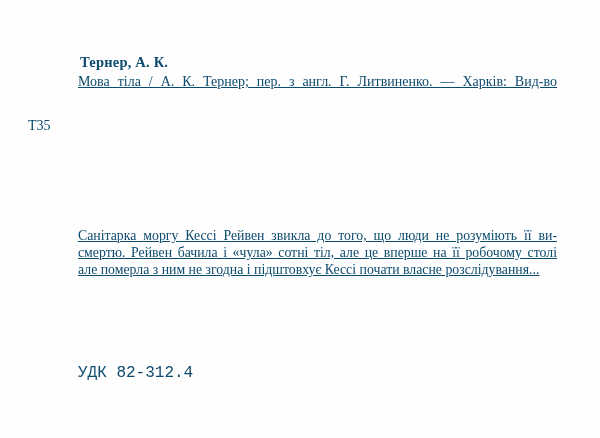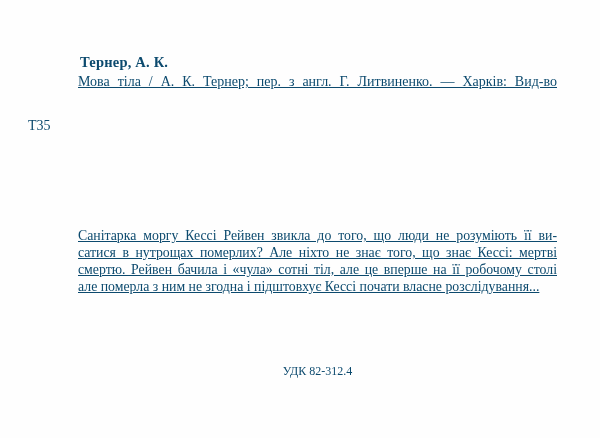--- a/index.html
+++ b/index.html
@@ -62,40 +62,40 @@
     white-space: normal;
   }
   .lline {
     text-align: left;
   }
   .udc {
     position: absolute;
     left: 78px;
     top: 364px;
     width: 479px;
-    text-align: center;
-    font-size: 12px;
+    text-align: left;
+    font-size: 16px;
+    font-family: Liberation Mono, monospace;
   }
 </style>
 </head>
 <body>
 
 <div class="page">
 
   <div class="author-heading">Тернер, А. К.</div>
 
   <div class="catalog-code">Т35</div>
 
   <div class="biblio">
     <div class="jline">Мова тіла / А. К. Тернер; пер. з англ. Г. Литвиненко. — Харків: Вид-во</div>
   </div>
 
 
   <div class="annotation">
     <div class="jline">Санітарка моргу Кессі Рейвен звикла до того, що люди не розуміють її ви-</div>
-    <div class="jline">сатися в нутрощах померлих? Але ніхто не знає того, що знає Кессі: мертві</div>
     <div class="jline">смертю. Рейвен бачила і «чула» сотні тіл, але це вперше на її робочому столі</div>
     <div class="lline">але померла з ним не згодна і підштовхує Кессі почати власне розслідування...</div>
   </div>
 
   <div class="udc">УДК 82-312.4</div>
 
 </div>
 
 </body></html>

